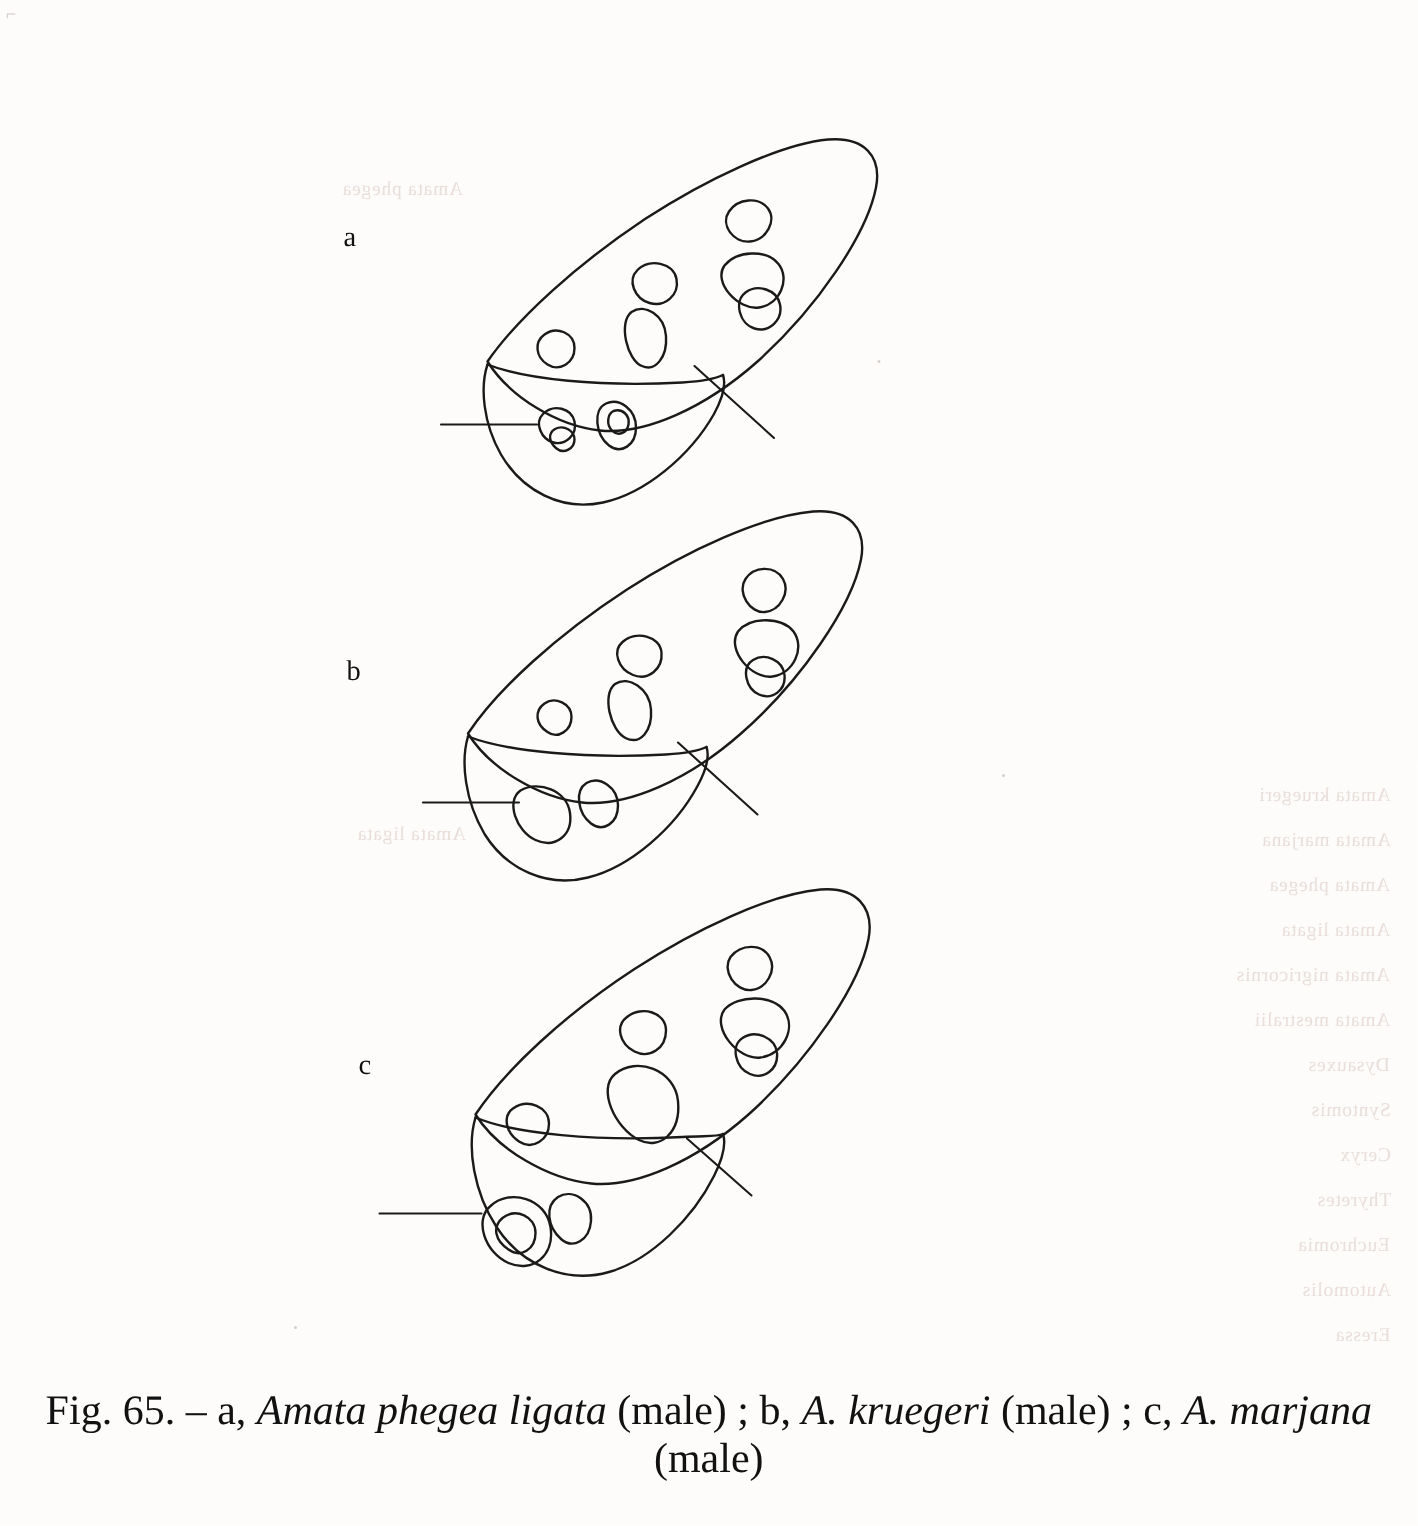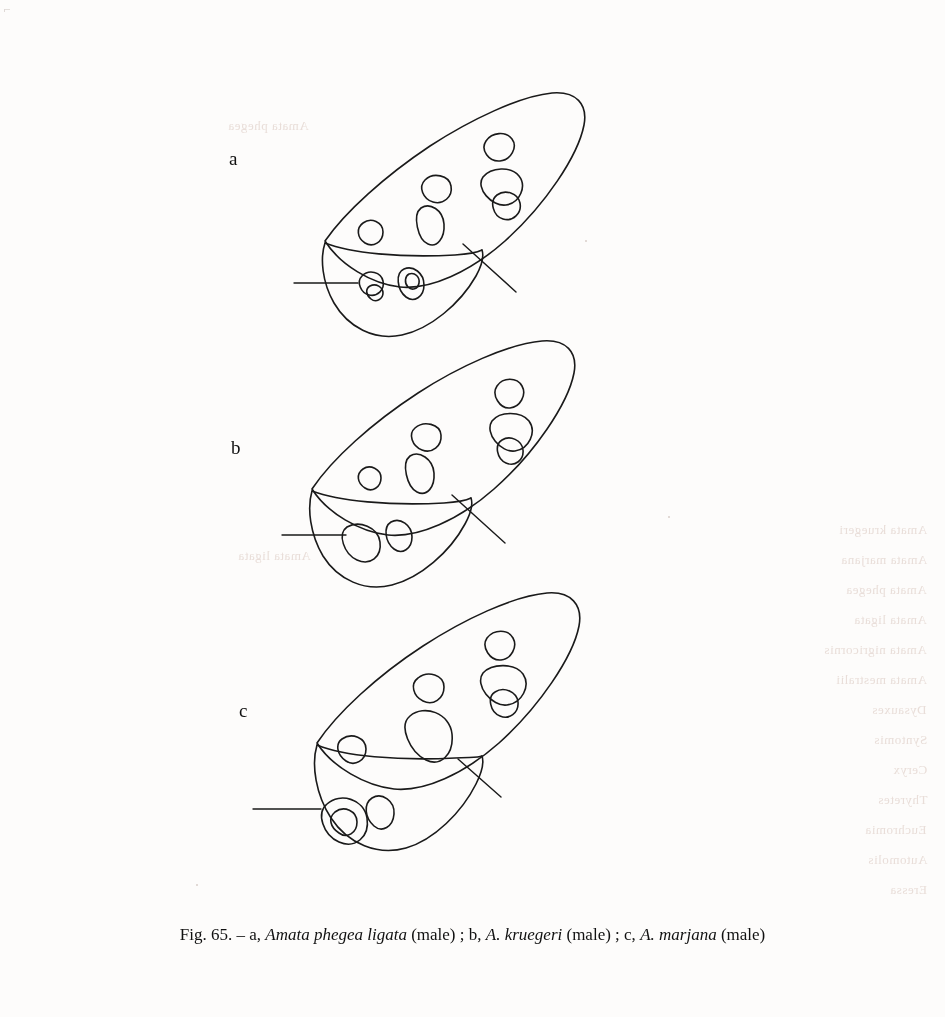--- a/index.html
+++ b/index.html
@@ -40,21 +40,21 @@
     font-size: 19px;
     color: #111;
   }
   .caption {
     position: absolute;
     left: 0;
     top: 925px;
     width: 945px;
     text-align: center;
     font-family: "Liberation Serif", serif;
-    font-size: 17px;
+    font-size: 28px;
     color: #111;
   }
   .caption .it { font-style: italic; }
   .corner-mark {
     position: absolute;
     left: 4px;
     top: 2px;
     width: 16px;
     height: 14px;
     color: #cfc6c2;

